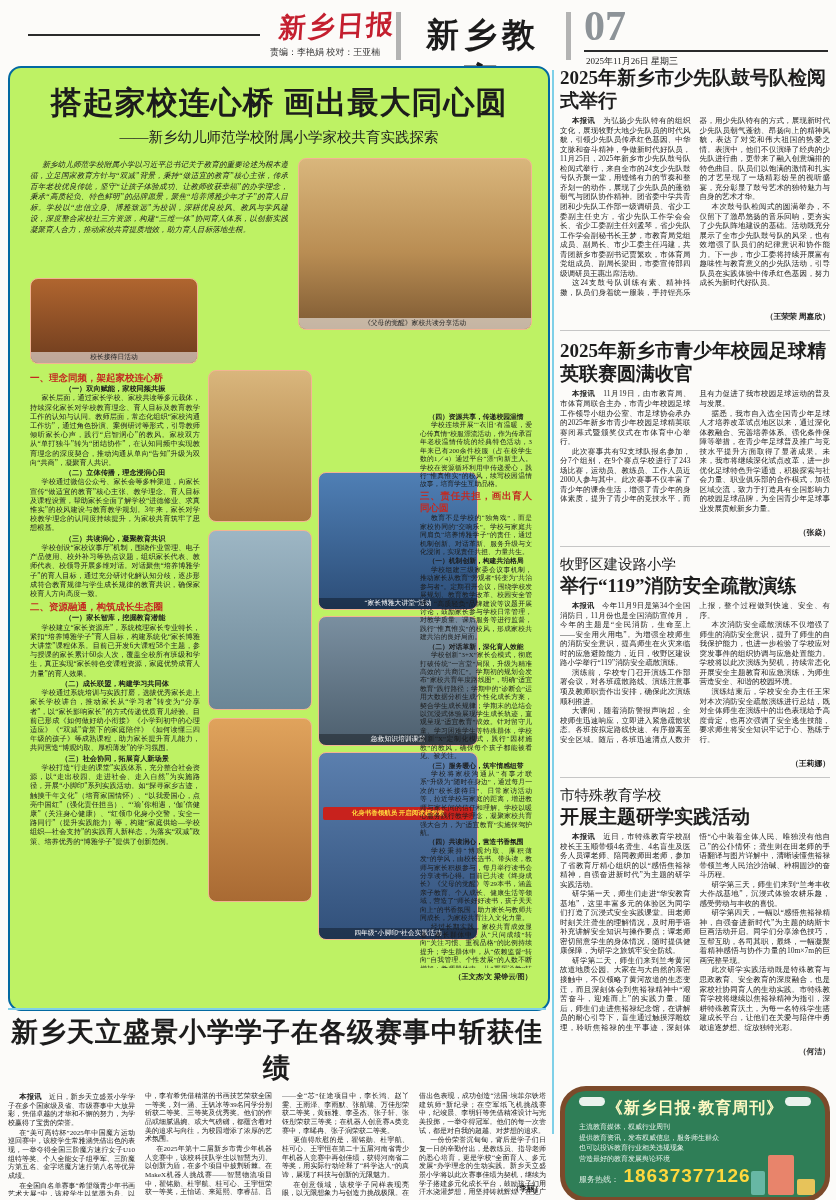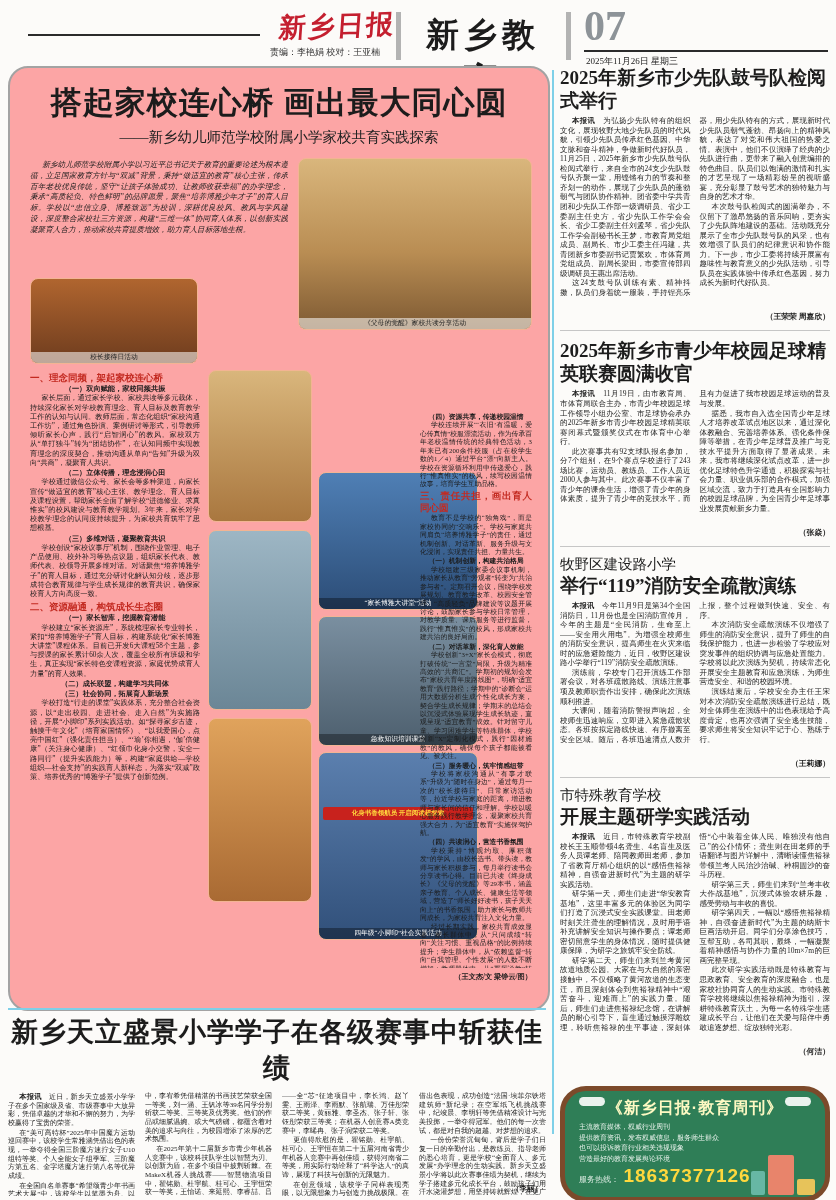--- a/index.html
+++ b/index.html
@@ -12,22 +12,22 @@
             letter-spacing:2px;}
   .editline{position:absolute;left:240px;top:46px;width:170px;text-align:center;font-size:9px;color:#333;}
   .vbar{position:absolute;top:12px;width:5px;height:48px;background:#b3b3b3;}
   .vbar1{left:396px;} .vbar2{left:566px;}
   .sec-title{position:absolute;left:408px;top:13px;width:150px;text-align:center;
              font-size:33px;font-weight:bold;letter-spacing:5px;}
   .pagenum{position:absolute;left:584px;top:2px;font-size:42px;font-weight:bold;color:#8d9398;}
   .hline-right{position:absolute;left:584px;top:50px;width:244px;height:2px;background:#2b2b2b;}
   .dateline{position:absolute;left:586px;top:55px;font-size:9px;color:#222;}
   
-  .feature{position:absolute;left:8px;top:66px;width:538px;height:941px;background:#fca5a5;
-           border:2px solid #a3a3a3;border-radius:20px;overflow:hidden;}
+  .feature{position:absolute;left:8px;top:66px;width:538px;height:941px;background:#bef264;
+           border:2px solid #0369a1;border-radius:13px;overflow:hidden;}
   .f-head{position:absolute;left:0;top:14px;width:100%;text-align:center;margin:0;
           font-size:31px;font-weight:bold;letter-spacing:1px;}
   .f-sub{position:absolute;left:0;top:60px;width:100%;text-align:center;font-size:14.5px;color:#222;}
   .f-intro{position:absolute;left:20px;top:92px;width:258px;height:112px;overflow:hidden;
            font-size:7.6px;line-height:1.42;text-align:justify;font-style:italic;text-indent:1.6em;}
   .photo{background:linear-gradient(180deg,#c9a26a,#8d6a42);border:1.5px solid #f3b493;
          border-radius:8px;position:absolute;overflow:hidden;}
   .cap{position:absolute;left:0;right:0;bottom:0;text-align:center;font-size:6.8px;
        color:#222;background:rgba(255,255,255,.55);padding:1px 2px;line-height:1.3;}
   .cap.dark{color:#fff;background:rgba(0,0,0,.35);}
@@ -112,26 +112,27 @@
     <div class="photo photo1">
       <span class="cap">校长接待日活动</span>
     </div>
 
     <div class="fcol colA">
         <p class="fp" data-ptype="sec"><span>一、理念同频，架起家校连心桥</span></p>
         <p class="fp" data-ptype="sub"><span>（一）双向赋能，家校同频共振</span></p>
         <p class="fp" data-ptype="p"><span>家长层面，通过家长学校、家校共读等多元载体，持续深化家长对学校教育理念、育人目标及教育教学工作的认知与认同。教师层面，常态化组织“家校沟通工作坊”，通过角色扮演、案例研讨等形式，引导教师倾听家长心声，践行“启智润心”的教风。家校双方从“单打独斗”转为“团结协作”，在认知同频中实现教育理念的深度契合，推动沟通从单向“告知”升级为双向“共商”，凝聚育人共识。</span></p>
         <p class="fp" data-ptype="sub"><span>（二）立体传播，理念浸润心田</span></p>
         <p class="fp" data-ptype="p"><span>学校通过微信公众号、家长会等多种渠道，向家长宣传“做适宜的教育”核心主张、教学理念、育人目标及课程设置，帮助家长全面了解学校“进德修业、求真惟实”的校风建设与教育教学规划。3年来，家长对学校教学理念的认同度持续提升，为家校共育筑牢了思想根基。</span></p>
-        <p class="fp" data-ptype="sub"><span>（三）多维对话，凝聚教育共识</span></p>
+        <p class="fp" data-ptype="sub"><span>（三）共读润心，凝聚教育共识</span></p>
         <p class="fp" data-ptype="p"><span>学校创设“家校议事厅”机制，围绕作业管理、电子产品使用、校外补习等热点议题，组织家长代表、教师代表、校领导开展多维对话。对话聚焦“培养博雅学子”的育人目标，通过充分研讨化解认知分歧，逐步形成符合教育规律与学生成长规律的教育共识，确保家校育人方向高度一致。</span></p>
         <p class="fp" data-ptype="sec"><span>二、资源融通，构筑成长生态圈</span></p>
         <p class="fp" data-ptype="sub"><span>（一）家长智库，挖掘教育潜能</span></p>
         <p class="fp" data-ptype="p"><span>学校建立“家长资源库”，系统梳理家长专业特长，紧扣“培养博雅学子”育人目标，构建系统化“家长博雅大讲堂”课程体系。目前已开发6大课程58个主题，参与授课的家长累计60余人次，覆盖全校所有班级和学生，真正实现“家长特色变课程资源，家庭优势成育人力量”的育人效果。</span></p>
         <p class="fp" data-ptype="sub"><span>（二）成长联盟，构建学习共同体</span></p>
+        <p class="fp" data-ptype="p"><span>学校通过系统培训与实践打磨，选拔优秀家长走上家长学校讲台，推动家长从“学习者”转变为“分享者”，以“家长影响家长”的方式传递优质育儿经验。目前已形成《如何做好幼小衔接》《小学到初中的心理适应》《“双减”背景下的家庭陪伴》《如何读懂三四年级的孩子》等成熟课程，助力家长提升育儿能力，共同营造“博观约取、厚积薄发”的学习氛围。</span></p>
         <p class="fp" data-ptype="sub"><span>（三）社会协同，拓展育人新场景</span></p>
         <p class="fp" data-ptype="p"><span>学校打造“行走的课堂”实践体系，充分整合社会资源，以“走出校园、走进社会、走入自然”为实施路径，开展“小脚印”系列实践活动。如“探寻家乡古迹，触摸千年文化”（培育家国情怀）、“以我爱国心，点亮中国红”（强化责任担当）、“‘瑜’你相遇，‘伽’倍健康”（关注身心健康）、“红领巾化身小交警，安全一路同行”（提升实践能力）等，构建“家庭供给—学校组织—社会支持”的实践育人新样态，为落实“双减”政策、培养优秀的“博雅学子”提供了创新范例。</span></p>
       </div>
 
     <div class="photo pB1"></div>
     <div class="photo pB2"></div>
     <div class="photo pB3"></div>
 
     <div class="photo pC1">
       <span class="cap dark">“家长博雅大讲堂”活动</span>

